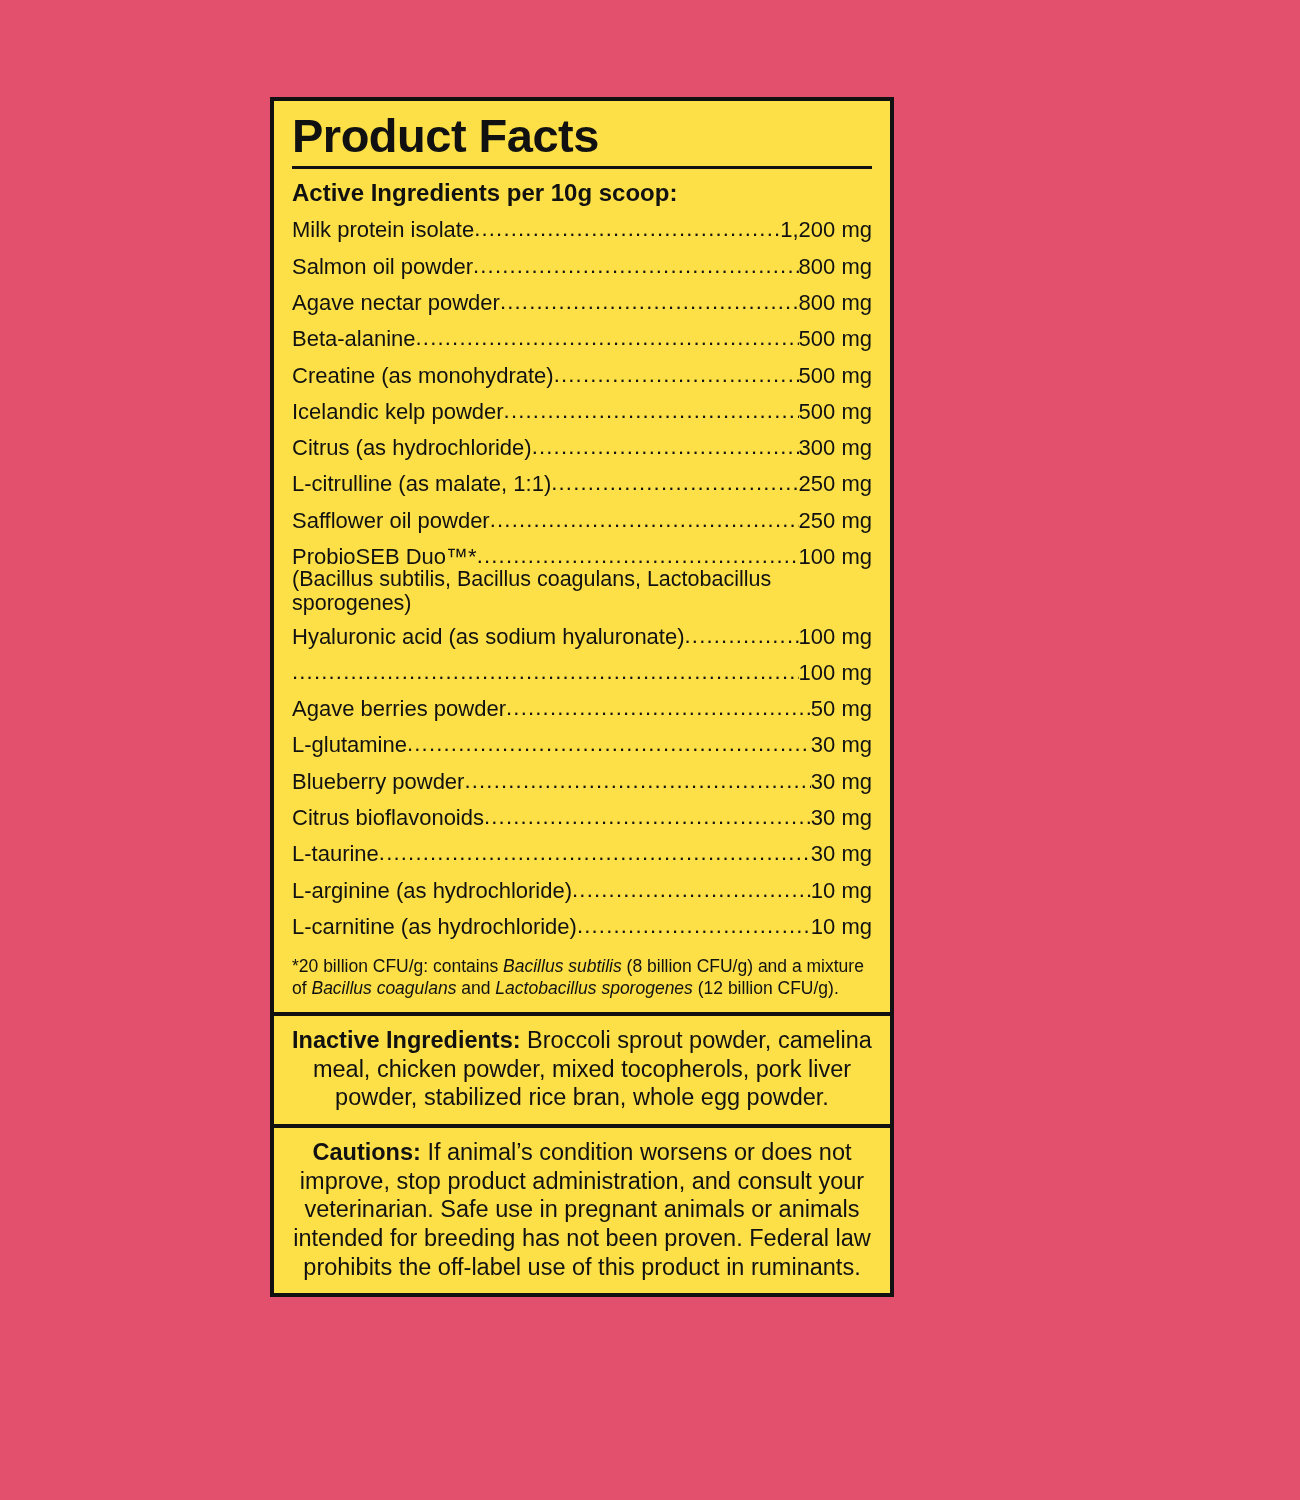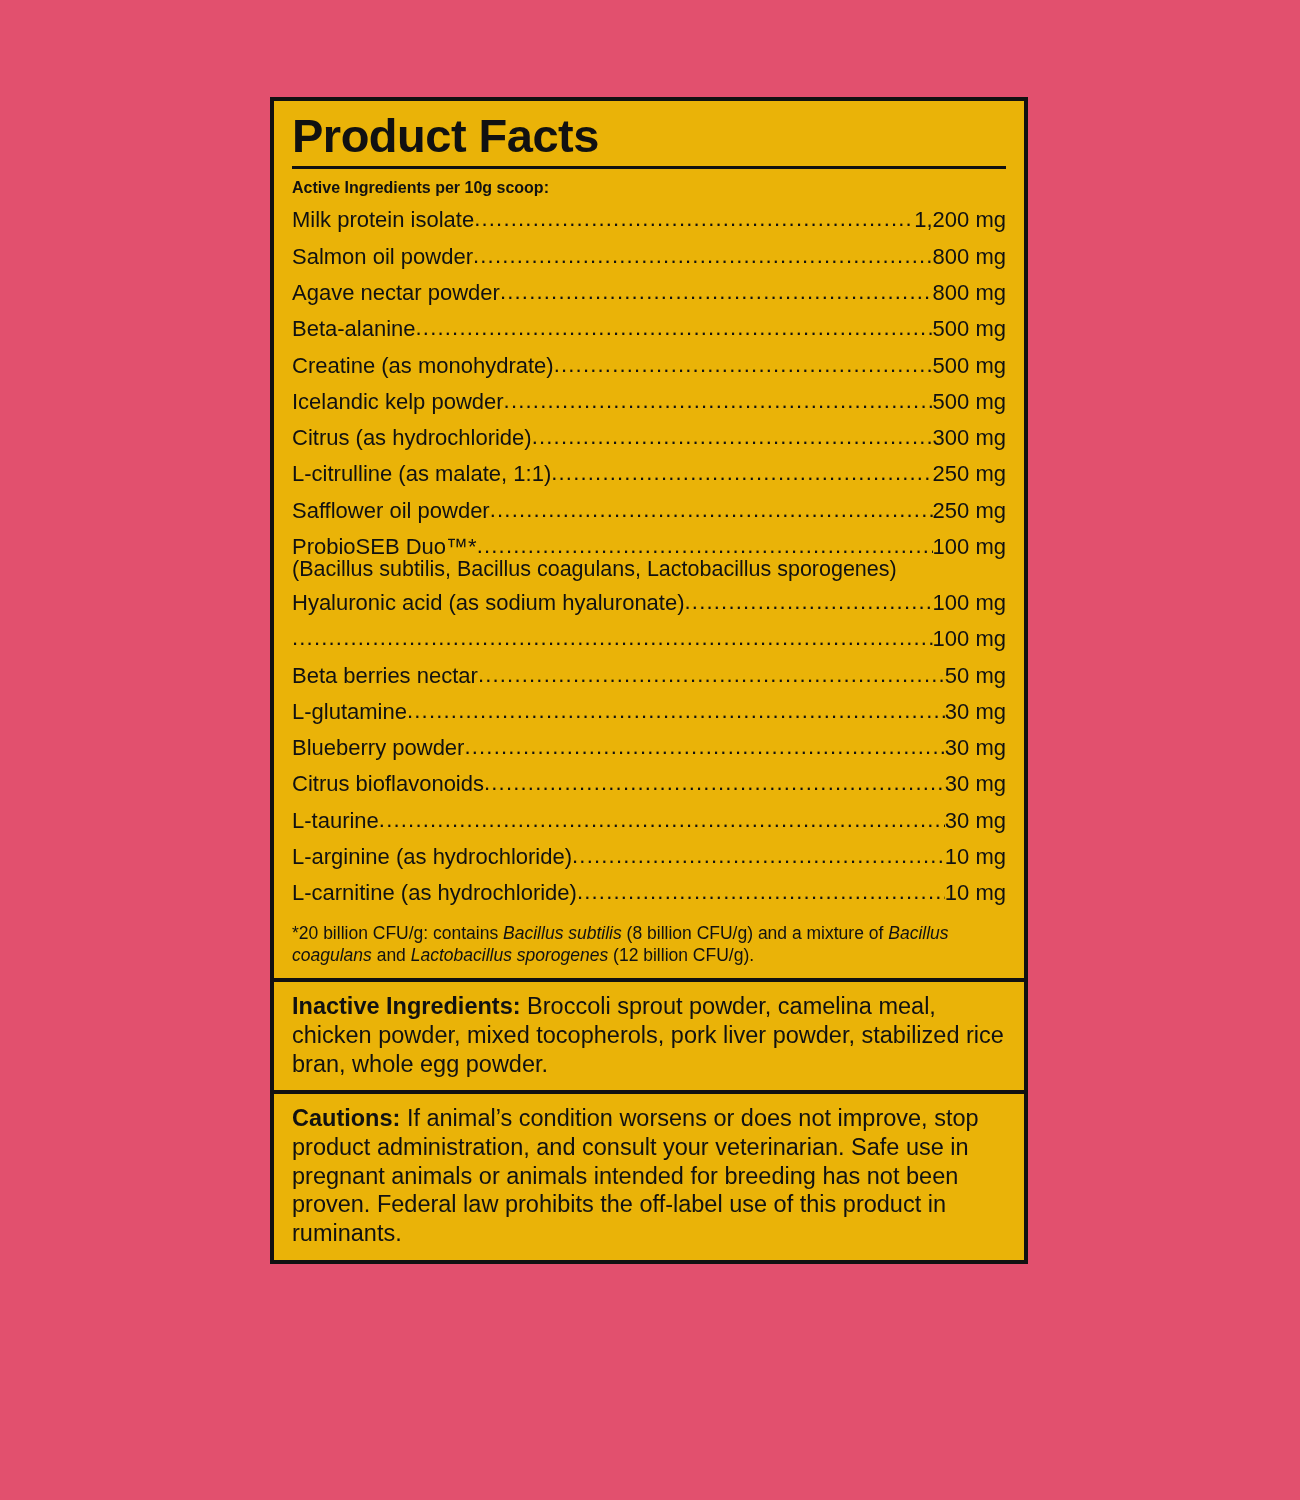--- a/index.html
+++ b/index.html
@@ -10,22 +10,22 @@
     width: 1300px;
     height: 1500px;
     background: #e2506e;
     font-family: "Liberation Sans", sans-serif;
     overflow: hidden;
   }
   .panel {
     position: absolute;
     left: 270px;
     top: 97px;
-    width: 758px;
-    background: #eab308;
+    width: 624px;
+    background: #fde047;
     border: 4px solid #111111;
     box-sizing: border-box;
   }
   .section {
     box-sizing: border-box;
   }
   .section + .section {
     border-top: 4px solid #111111;
   }
   .title {
@@ -35,21 +35,21 @@
     color: #111111;
     padding: 10px 18px 2px 18px;
     line-height: 1.05;
   }
   .title-rule {
     height: 3px;
     background: #111111;
     margin: 4px 18px 0 18px;
   }
   .subhead {
-    font-size: 16px;
+    font-size: 24px;
     font-weight: bold;
     color: #111111;
     padding: 10px 18px 2px 18px;
   }
   .ing-list {
     padding: 2px 18px 0 18px;
   }
   .ing-row {
     display: flex;
     align-items: center;
@@ -87,20 +87,21 @@
     padding: 12px 18px 12px 18px;
   }
   .footnote i {
     font-style: italic;
   }
   .para {
     font-size: 23.5px;
     color: #111111;
     line-height: 1.22;
     padding: 10px 18px 12px 18px;
+    text-align: center;
   }
   .para b {
     font-weight: bold;
   }
 </style>
 </head>
 <body>
 
 <div class="panel">
 
@@ -179,21 +180,21 @@
         <span class="dots">............................................................................................................</span>
         <span class="ing-amt">100 mg</span>
       </div>
 
       <div class="ing-row">
         <span class="dots">............................................................................................................</span>
         <span class="ing-amt">100 mg</span>
       </div>
 
       <div class="ing-row">
-        <span class="ing-name">Beta berries nectar</span>
+        <span class="ing-name">Agave berries powder</span>
         <span class="dots">............................................................................................................</span>
         <span class="ing-amt">50 mg</span>
       </div>
 
       <div class="ing-row">
         <span class="ing-name">L-glutamine</span>
         <span class="dots">............................................................................................................</span>
         <span class="ing-amt">30 mg</span>
       </div>
 

